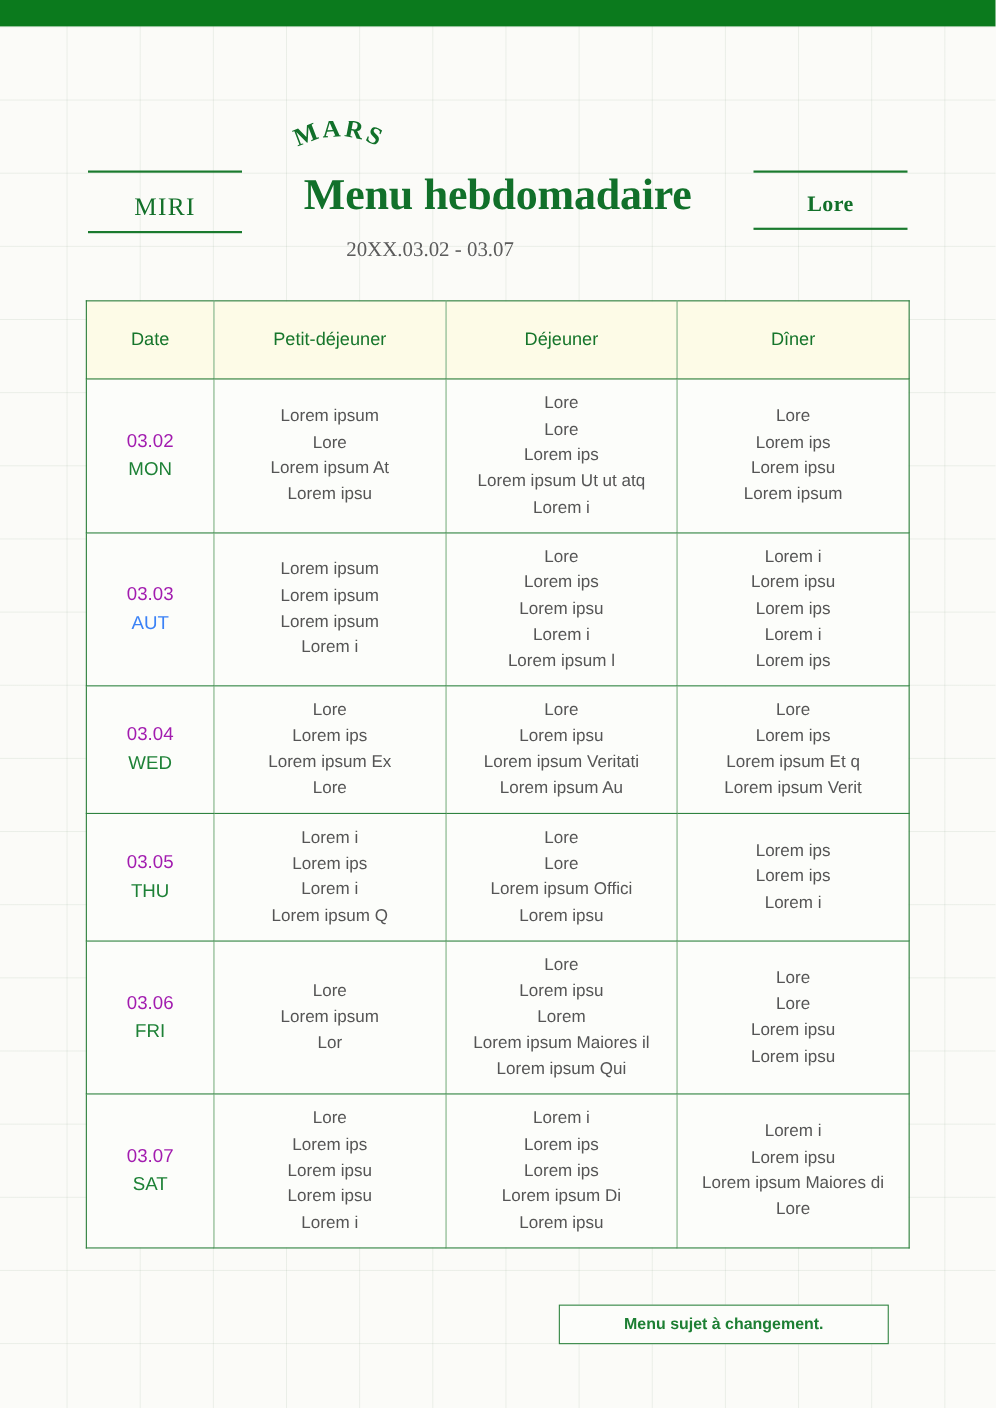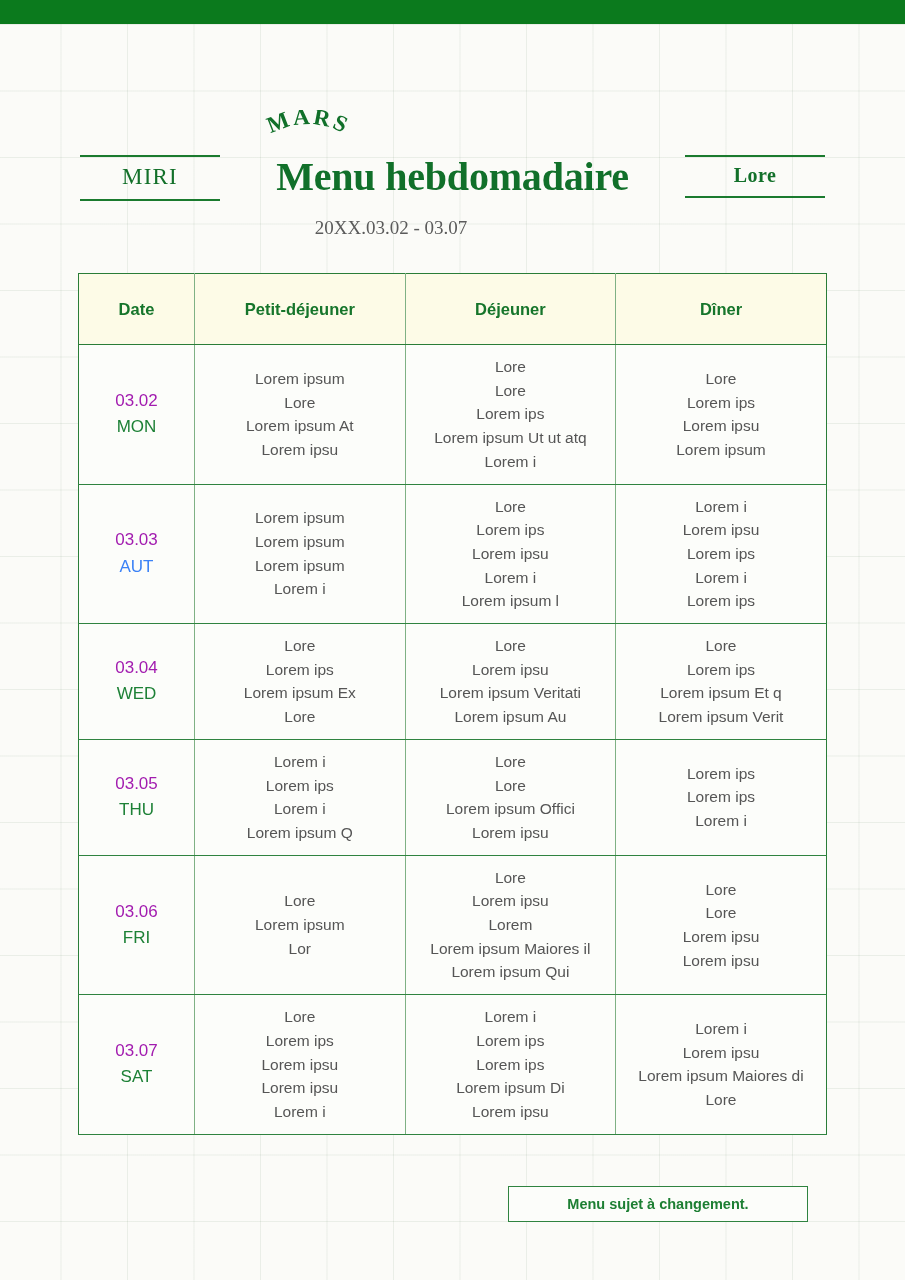--- a/index.html
+++ b/index.html
@@ -43,21 +43,21 @@
     width: 905px;
     height: 248px;
   }
 
   .side-plate {
     position: absolute;
     width: 140px;
     text-align: center;
     border-top: 2.5px solid #1a7a2e;
     border-bottom: 2.5px solid #1a7a2e;
-    padding: 7px 0 9px;
+    padding: 18px 0 9px;
   }
   #plate-left  { left: 80px;  top: 131px; }
   #plate-right { left: 685px; top: 131px; }
 
   #miri-label {
     font-family: "Liberation Serif", serif;
     font-size: 23px;
     letter-spacing: 1.2px;
     color: #13702a;
   }
@@ -116,21 +116,21 @@
     border-collapse: collapse;
     table-layout: fixed;
   }
   #menu-table col.c-date { width: 116px; }
   #menu-table col.c-meal { width: 210.6px; }
 
   #menu-table th {
     background: #fdfbe7;
     color: #16752b;
     font-size: 16.5px;
-    font-weight: bold;
+    font-weight: normal;
     height: 68px;
     border-top: 1.6px solid #2a7d38;
     border-bottom: 1.6px solid #2a7d38;
     border-left: 1.6px solid #7fb184;
     border-right: 1.6px solid #7fb184;
   }
   #menu-table th:first-child { border-left: 1.6px solid #2a7d38; }
   #menu-table th:last-child  { border-right: 1.6px solid #2a7d38; }
 
   #menu-table td {

